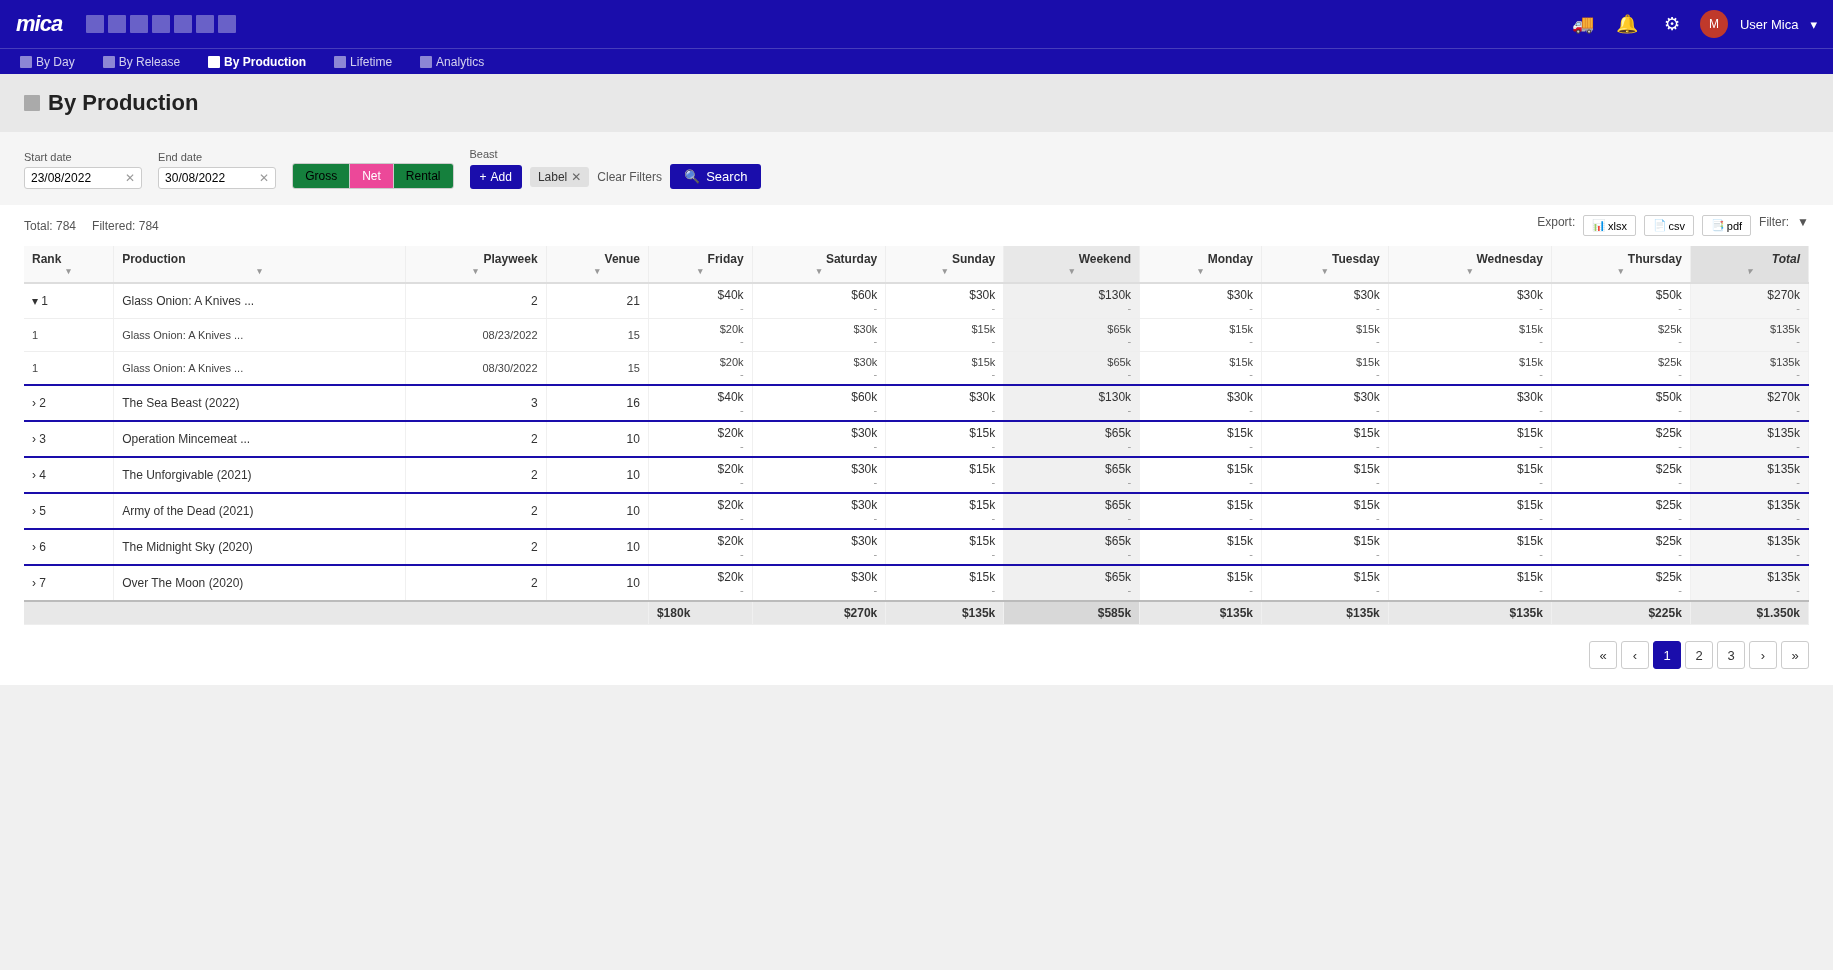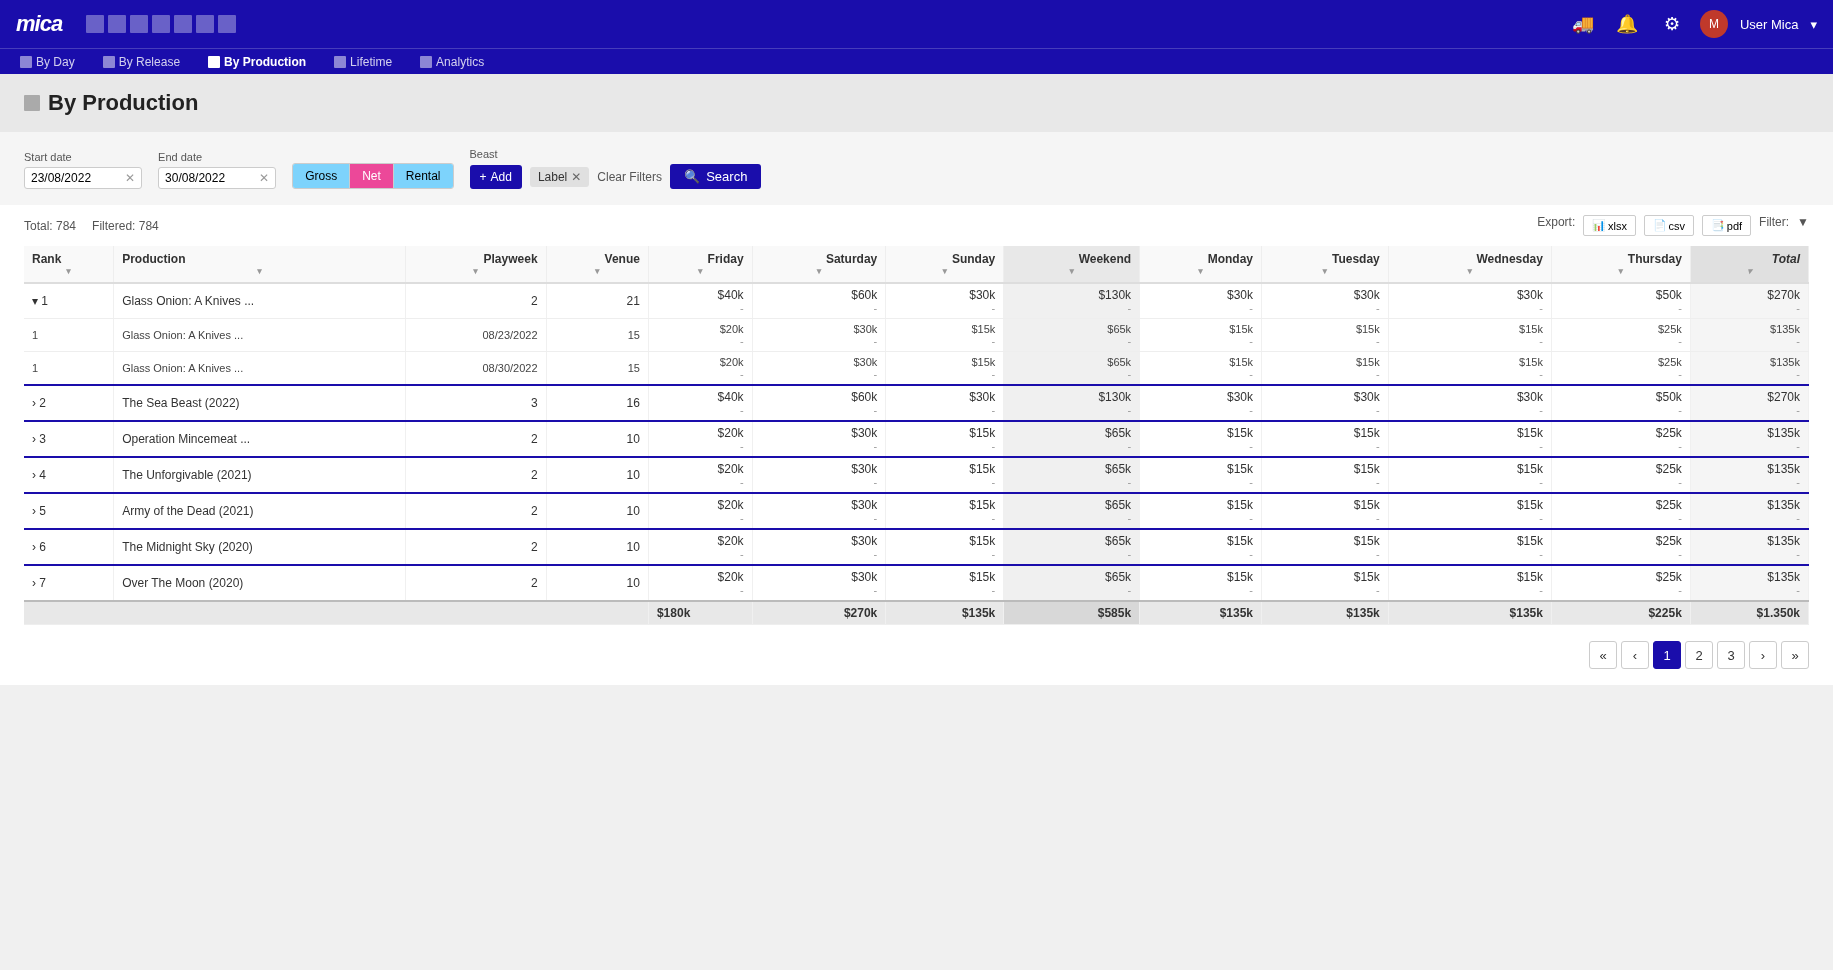--- a/index.html
+++ b/index.html
@@ -86,21 +86,21 @@
     }
     .date-input-wrap input {
       border: none; outline: none; font-size: 12px; width: 90px;
     }
     .clear-x { cursor: pointer; color: #999; font-size: 12px; }
 
     .toggle-group {
       display: flex; border: 1px solid #ccc; border-radius: 3px; overflow: hidden;
     }
     .toggle-btn {
-      padding: 5px 12px; font-size: 12px; cursor: pointer; background: #7dd3fc;
+      padding: 5px 12px; font-size: 12px; cursor: pointer; background: #15803d;
       border: none; border-right: 1px solid #ccc;
     }
     .toggle-btn:last-child { border-right: none; }
     .toggle-btn.active { background: #ec4899; color: #fff; }
 
     .filter-section { display: flex; flex-direction: column; gap: 4px; }
     .filter-row { display: flex; align-items: center; gap: 8px; }
     .add-btn {
       background: #1a0dab; color: #fff; border: none; border-radius: 3px;
       padding: 5px 10px; font-size: 12px; cursor: pointer; display: flex; align-items: center; gap: 4px;

